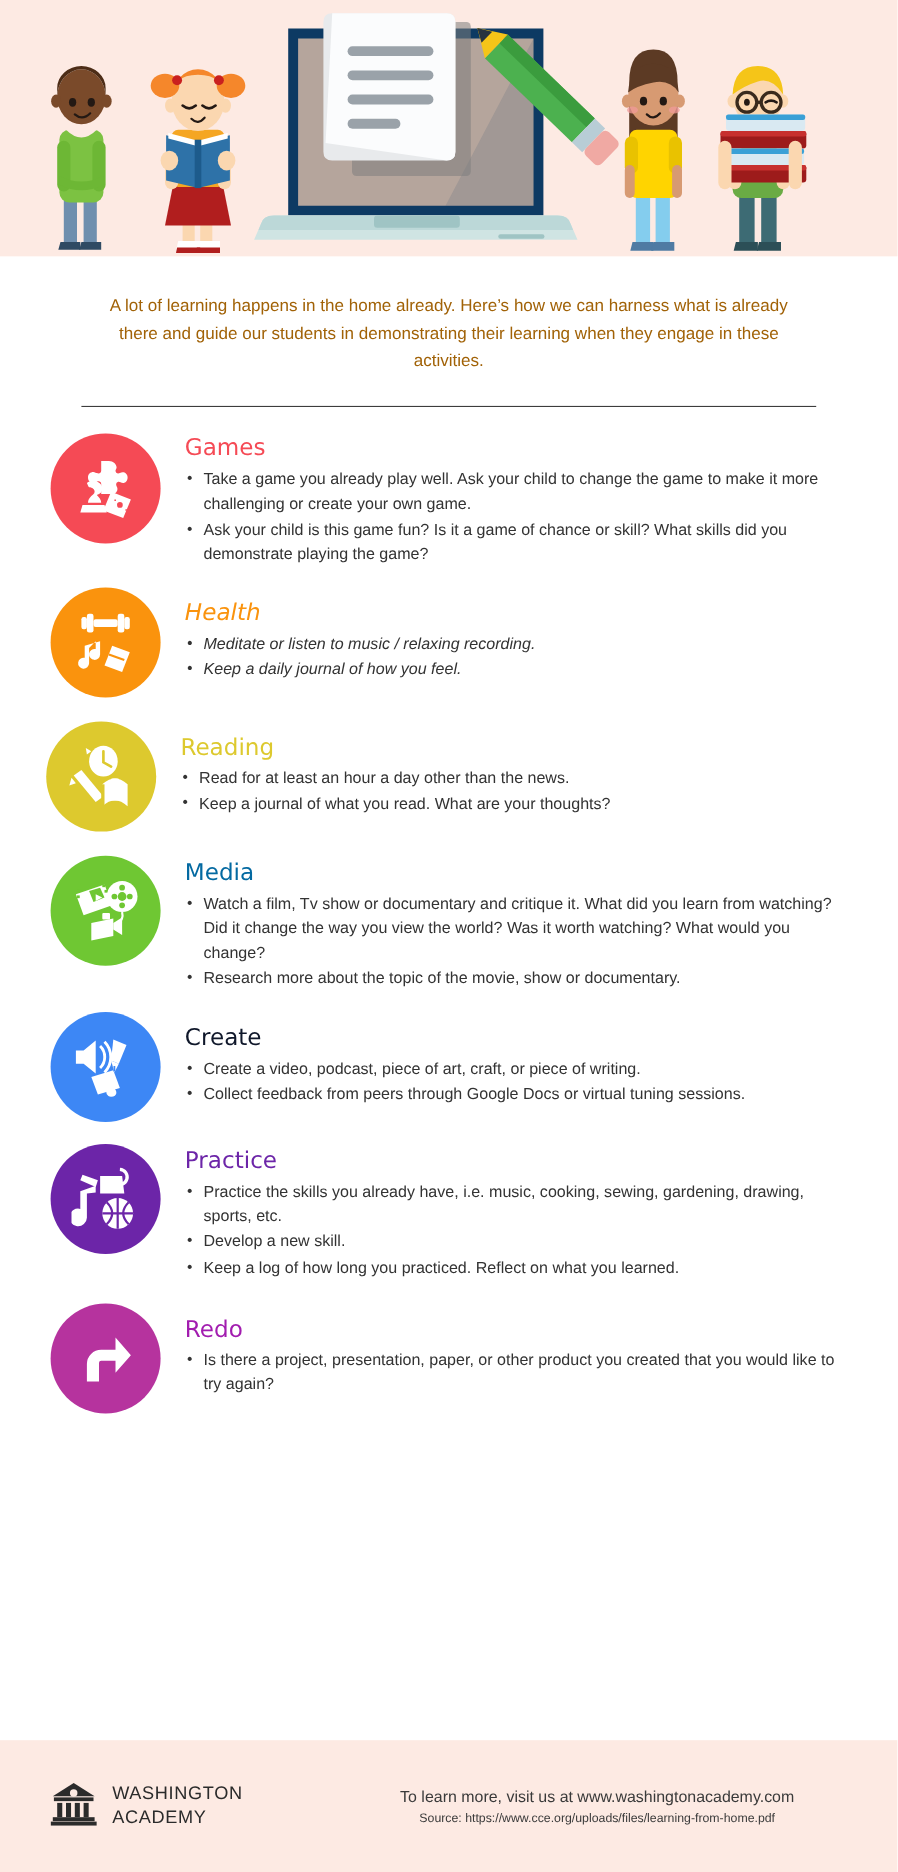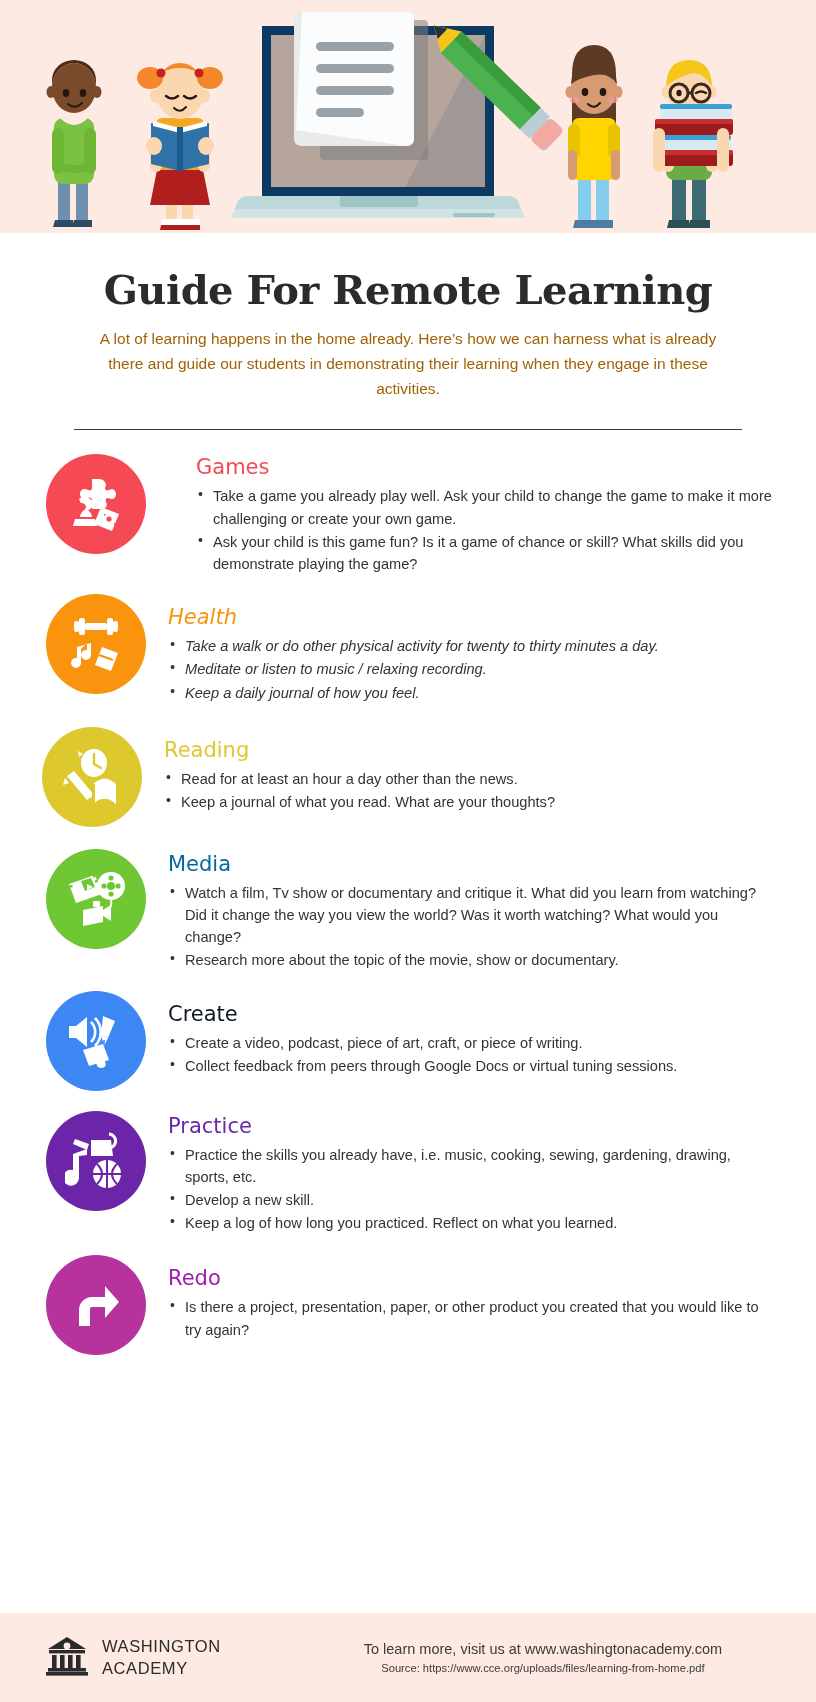--- a/index.html
+++ b/index.html
@@ -104,42 +104,42 @@
   .sec-list li::before {
     content: "\2022";
     position: absolute;
     left: 2px;
     top: -1px;
     color: #333333;
     font-size: 14px;
   }
 
   
-  .s-games   { margin-bottom: 18px; gap: 28px; }
+  .s-games   { margin-bottom: 18px; }
   .s-health  { margin-bottom: 22px; font-style: italic; }
   .s-reading { margin-bottom: 22px; padding-left: 42px; }
   .s-media   { margin-bottom: 18px; }
   .s-create  { margin-bottom: 20px; }
   .s-practice{ margin-bottom: 20px; }
   .s-redo    { margin-bottom: 0; }
 
   .s-health .sec-body,
   .s-reading .sec-body,
   .s-create .sec-body,
   .s-redo .sec-body { padding-top: 12px; }
   .s-media .sec-body { padding-top: 4px; }
   .s-practice .sec-body { padding-top: 4px; }
 
   
   .footer {
     position: absolute;
     left: 0;
     bottom: 0;
     width: 816px;
-    height: 89px;
+    height: 120px;
     background: #fdeae3;
     display: flex;
     align-items: center;
   }
   .footer-left {
     display: flex;
     align-items: center;
     padding-left: 46px;
     flex: 0 0 auto;
   }
@@ -303,21 +303,20 @@
       <rect x="661" y="135" width="70" height="5" rx="2" fill="#3aa0d6"></rect>
       <rect x="657" y="150" width="76" height="16" rx="3" fill="#9d1b1b"></rect>
       <rect x="657" y="150" width="76" height="5" rx="2" fill="#c7302e"></rect>
       <rect x="653" y="128" width="12" height="44" rx="6" fill="#fbd7b0"></rect>
       <rect x="717" y="128" width="12" height="44" rx="6" fill="#fbd7b0"></rect>
     </g>
   </svg>
 </div>
 
 <div class="title-block">
-  <h1 class="page-title">Guide For Remote Learning</h1>
   <p class="subtitle">A lot of learning happens in the home already. Here’s how we can harness what is already there and guide our students in demonstrating their learning when they engage in these activities.</p>
 </div>
 <div class="divider"></div>
 
 <div class="sections">
 
   <div class="section s-games">
     <div class="badge" style="background:#f54a55">
       <svg width="62" height="62" viewBox="0 0 62 62">
         <g fill="#ffffff">
@@ -353,21 +352,20 @@
           <rect x="48" y="8" width="5" height="11" rx="2"></rect>
           <path d="M16 36 l0 14 a5 5 0 1 1 -4 -5 l0 -11 l14 -4 l0 12 a5 5 0 1 1 -4 -5 l0 -7 z"></path>
           <path d="M37 34 l16 6 l-7 18 l-16 -6 z"></path>
         </g>
         <path d="M34 42 l14 5" stroke="#fa930d" stroke-width="2" fill="none"></path>
       </svg>
     </div>
     <div class="sec-body">
       <h2 class="sec-title" style="color:#fa930d">Health</h2>
       <ul class="sec-list">
-        <li>Take a walk or do other physical activity for twenty to thirty minutes a day.</li>
         <li>Meditate or listen to music / relaxing recording.</li>
         <li>Keep a daily journal of how you feel.</li>
       </ul>
     </div>
   </div>
 
   <div class="section s-reading">
     <div class="badge" style="background:#ddc92e">
       <svg width="62" height="62" viewBox="0 0 62 62">
         <g fill="#ffffff">

